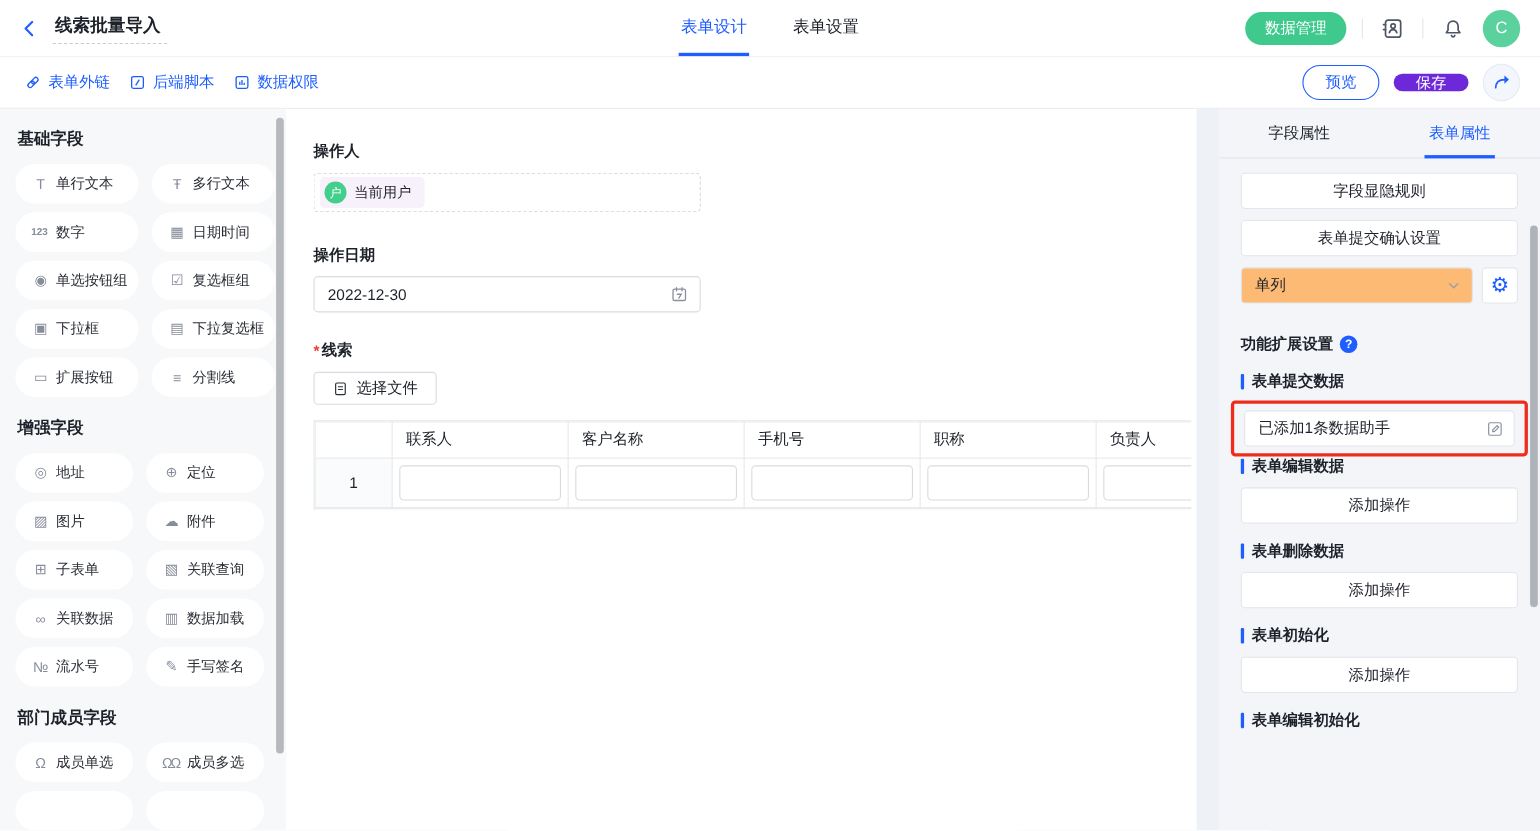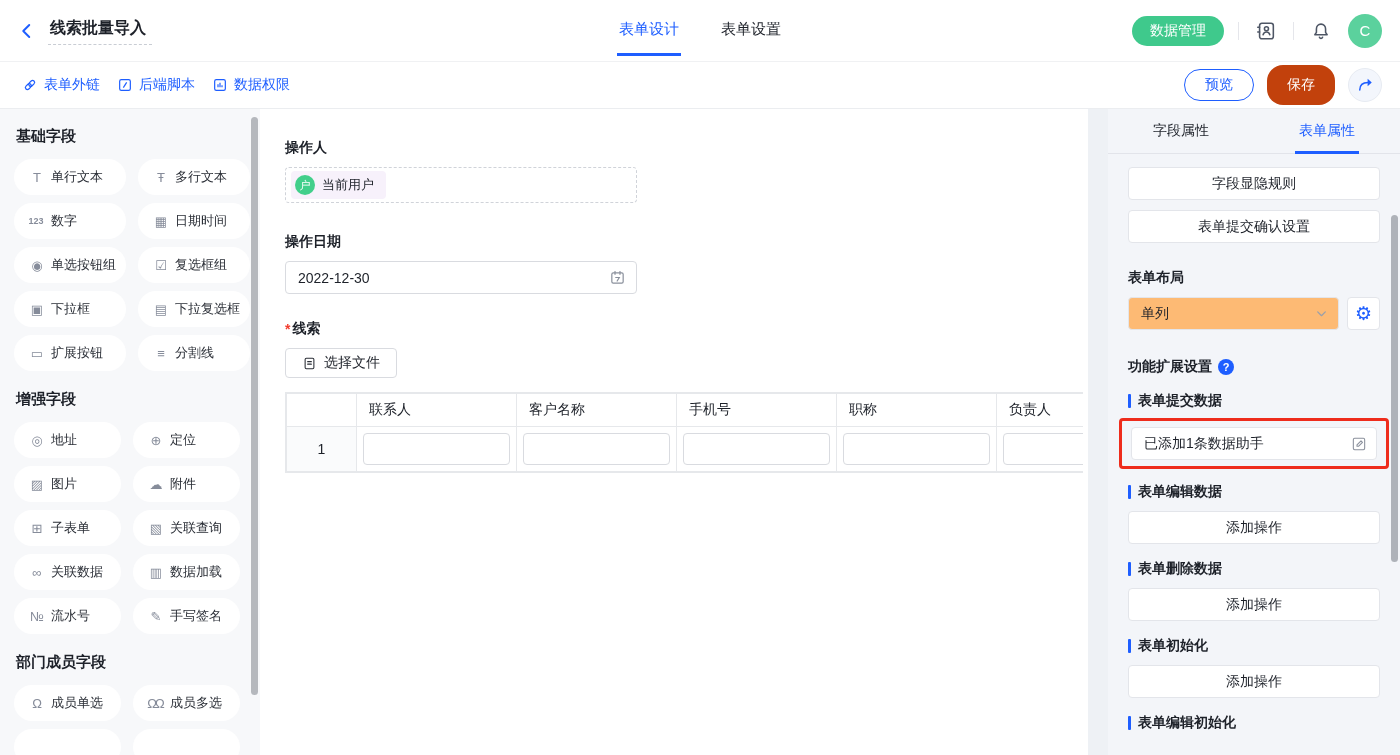--- a/index.html
+++ b/index.html
@@ -1,40 +1,40 @@
 <!DOCTYPE html>
 <html><head>
 <meta charset="utf-8">
 <style>
   * { margin:0; padding:0; box-sizing:border-box; }
   html,body { width:1400px; height:755px; overflow:hidden; }
   body { font-family:"Liberation Sans","DejaVu Sans",sans-serif; color:#1d2129; background:#fff; font-size:14px; }
   .app { width:1400px; height:755px; display:flex; flex-direction:column; }
 
   
-  .topbar { height:62px; background:#fff; border-bottom:1px solid #f0f1f3; display:flex; align-items:center; position:relative; flex:none; }
+  .topbar { height:52px; background:#fff; border-bottom:1px solid #f0f1f3; display:flex; align-items:center; position:relative; flex:none; }
   .topbar-left { display:flex; align-items:center; padding-left:16px; gap:10px; }
   .back-btn { width:22px; height:22px; display:flex; align-items:center; justify-content:center; cursor:pointer; }
   .page-title { font-size:16px; font-weight:600; padding:2px 6px 5px 2px; border-bottom:1px dashed #c9cdd4; }
   .topbar-tabs { position:absolute; left:50%; transform:translateX(-50%); height:50px; display:flex; gap:38px; }
   .top-tab { height:50px; display:flex; align-items:center; font-size:15px; color:#1d2129; cursor:pointer; border-bottom:3px solid transparent; padding:0 2px; }
   .top-tab.active { color:#1e5eff; border-bottom-color:#1e5eff; }
   .topbar-right { margin-left:auto; display:flex; align-items:center; gap:14px; padding-right:18px; }
   .pill-green { background:#3fc98c; color:#fff; border:none; height:30px; padding:0 18px; border-radius:15px; font-size:14px; cursor:pointer; }
   .v-div { width:1px; height:18px; background:#e5e6eb; }
   .icon-btn { width:26px; height:26px; display:flex; align-items:center; justify-content:center; cursor:pointer; }
   .avatar { width:34px; height:34px; border-radius:50%; background:#5bd19d; color:#fff; display:flex; align-items:center; justify-content:center; font-size:15px; cursor:pointer; }
 
   
   .toolbar { height:47px; background:#fff; border-bottom:1px solid #ebedf0; display:flex; align-items:center; flex:none; }
   .toolbar-links { display:flex; align-items:center; gap:17px; padding-left:22px; }
   .tool-link { display:flex; align-items:center; gap:6px; color:#1e5eff; font-size:14px; cursor:pointer; text-decoration:none; }
   .toolbar-actions { margin-left:auto; display:flex; align-items:center; gap:13px; padding-right:18px; }
   .btn-outline { height:32px; padding:0 20px; border-radius:16px; border:1px solid #1e5eff; color:#1e5eff; background:#fff; font-size:14px; cursor:pointer; }
-  .btn-primary { height:40px; padding:0 20px; border-radius:16px; border:none; color:#fff; background:#c2410c; font-size:14px; cursor:pointer; }
+  .btn-primary { height:16px; padding:0 20px; border-radius:16px; border:none; color:#fff; background:#6d28d9; font-size:14px; cursor:pointer; }
   .share-btn { width:34px; height:34px; border-radius:50%; background:#f3f6fc; border:1px solid #e7ebf2; display:flex; align-items:center; justify-content:center; cursor:pointer; }
 
   
   .body { flex:1; display:flex; overflow:hidden; background:#eef1f5; }
 
   
   .sidebar { width:260px; flex:none; background:#f7f8fa; position:relative; overflow:hidden; }
   .sidebar-scroll { height:100%; padding:12px 20px 0 14px; overflow:hidden; }
   .sec-title { font-size:15px; font-weight:bold; margin:6px 0 13px 2px; }
   .sidebar-section { margin-bottom:19px; }
@@ -80,21 +80,21 @@
   .group-label::before { content:""; width:3px; height:14px; background:#1e5eff; border-radius:1px; margin-right:7px; }
   .layout-row { display:flex; gap:8px; }
   .select-box { flex:1; height:33px; background:#fdba74; border:1px solid #e3e5ea; border-radius:4px; display:flex; align-items:center; padding:0 10px 0 12px; cursor:pointer; }
   .select-box .sel-val { flex:1; font-size:14px; }
   .gear-box { width:33px; height:33px; background:#fff; border:1px solid #e3e5ea; border-radius:4px; display:flex; align-items:center; justify-content:center; cursor:pointer; color:#1e5eff; font-size:19px; }
   .q-circle { width:16px; height:16px; border-radius:50%; background:#1e5eff; color:#fff; font-size:11px; display:flex; align-items:center; justify-content:center; cursor:pointer; }
   .red-box { margin:8px -9px 0; border:3px solid #ee2c1c; border-radius:4px; padding:6px 9px; }
   .assist-field { height:33px; background:#fff; border:1px solid #e3e5ea; border-radius:4px; display:flex; align-items:center; padding:0 9px 0 12px; }
   .assist-field .assist-text { flex:1; font-size:14px; }
   .panel-thumb { position:absolute; top:106px; right:2px; width:7px; height:347px; border-radius:4px; background:#aeb2b9; }
-  .mt10{margin-top:10px;} .mt13{margin-top:13px;text-align:right;} .mt14{margin-top:14px;} .mt16{margin-top:16px;} .mt26{margin-top:26px;} .mt28{margin-top:28px;}
+  .mt10{margin-top:10px;} .mt13{margin-top:13px;text-align:right;} .mt14{} .mt16{margin-top:16px;} .mt26{margin-top:26px;} .mt28{margin-top:28px;}
 </style>
 </head>
 <body>
 
 <div class="app">
 
   <header class="topbar">
     <div class="topbar-left">
       <span class="back-btn">
         <svg width="18" height="18" viewBox="0 0 24 24" fill="none" stroke="#1e5eff" stroke-width="2.6" stroke-linecap="round" stroke-linejoin="round">
@@ -364,21 +364,20 @@
     <aside class="panel">
       <div class="panel-tabs">
         <div class="panel-tab">字段属性</div>
         <div class="panel-tab active">表单属性</div>
       </div>
 
       <button class="panel-btn mt13">字段显隐规则</button>
 
       <button class="panel-btn mt10">表单提交确认设置</button>
 
-      <div class="p-sec-title mt26">表单布局</div>
       <div class="layout-row mt10">
         <div class="select-box">
           <span class="sel-val">单列</span>
           <svg width="13" height="13" viewBox="0 0 24 24" fill="none" stroke="#9aa0ab" stroke-width="2.4" stroke-linecap="round" stroke-linejoin="round">
               <polyline points="5 9 12 16 19 9"></polyline>
             </svg>
         </div>
         <div class="gear-box">
             <span>⚙</span>
           </div>

